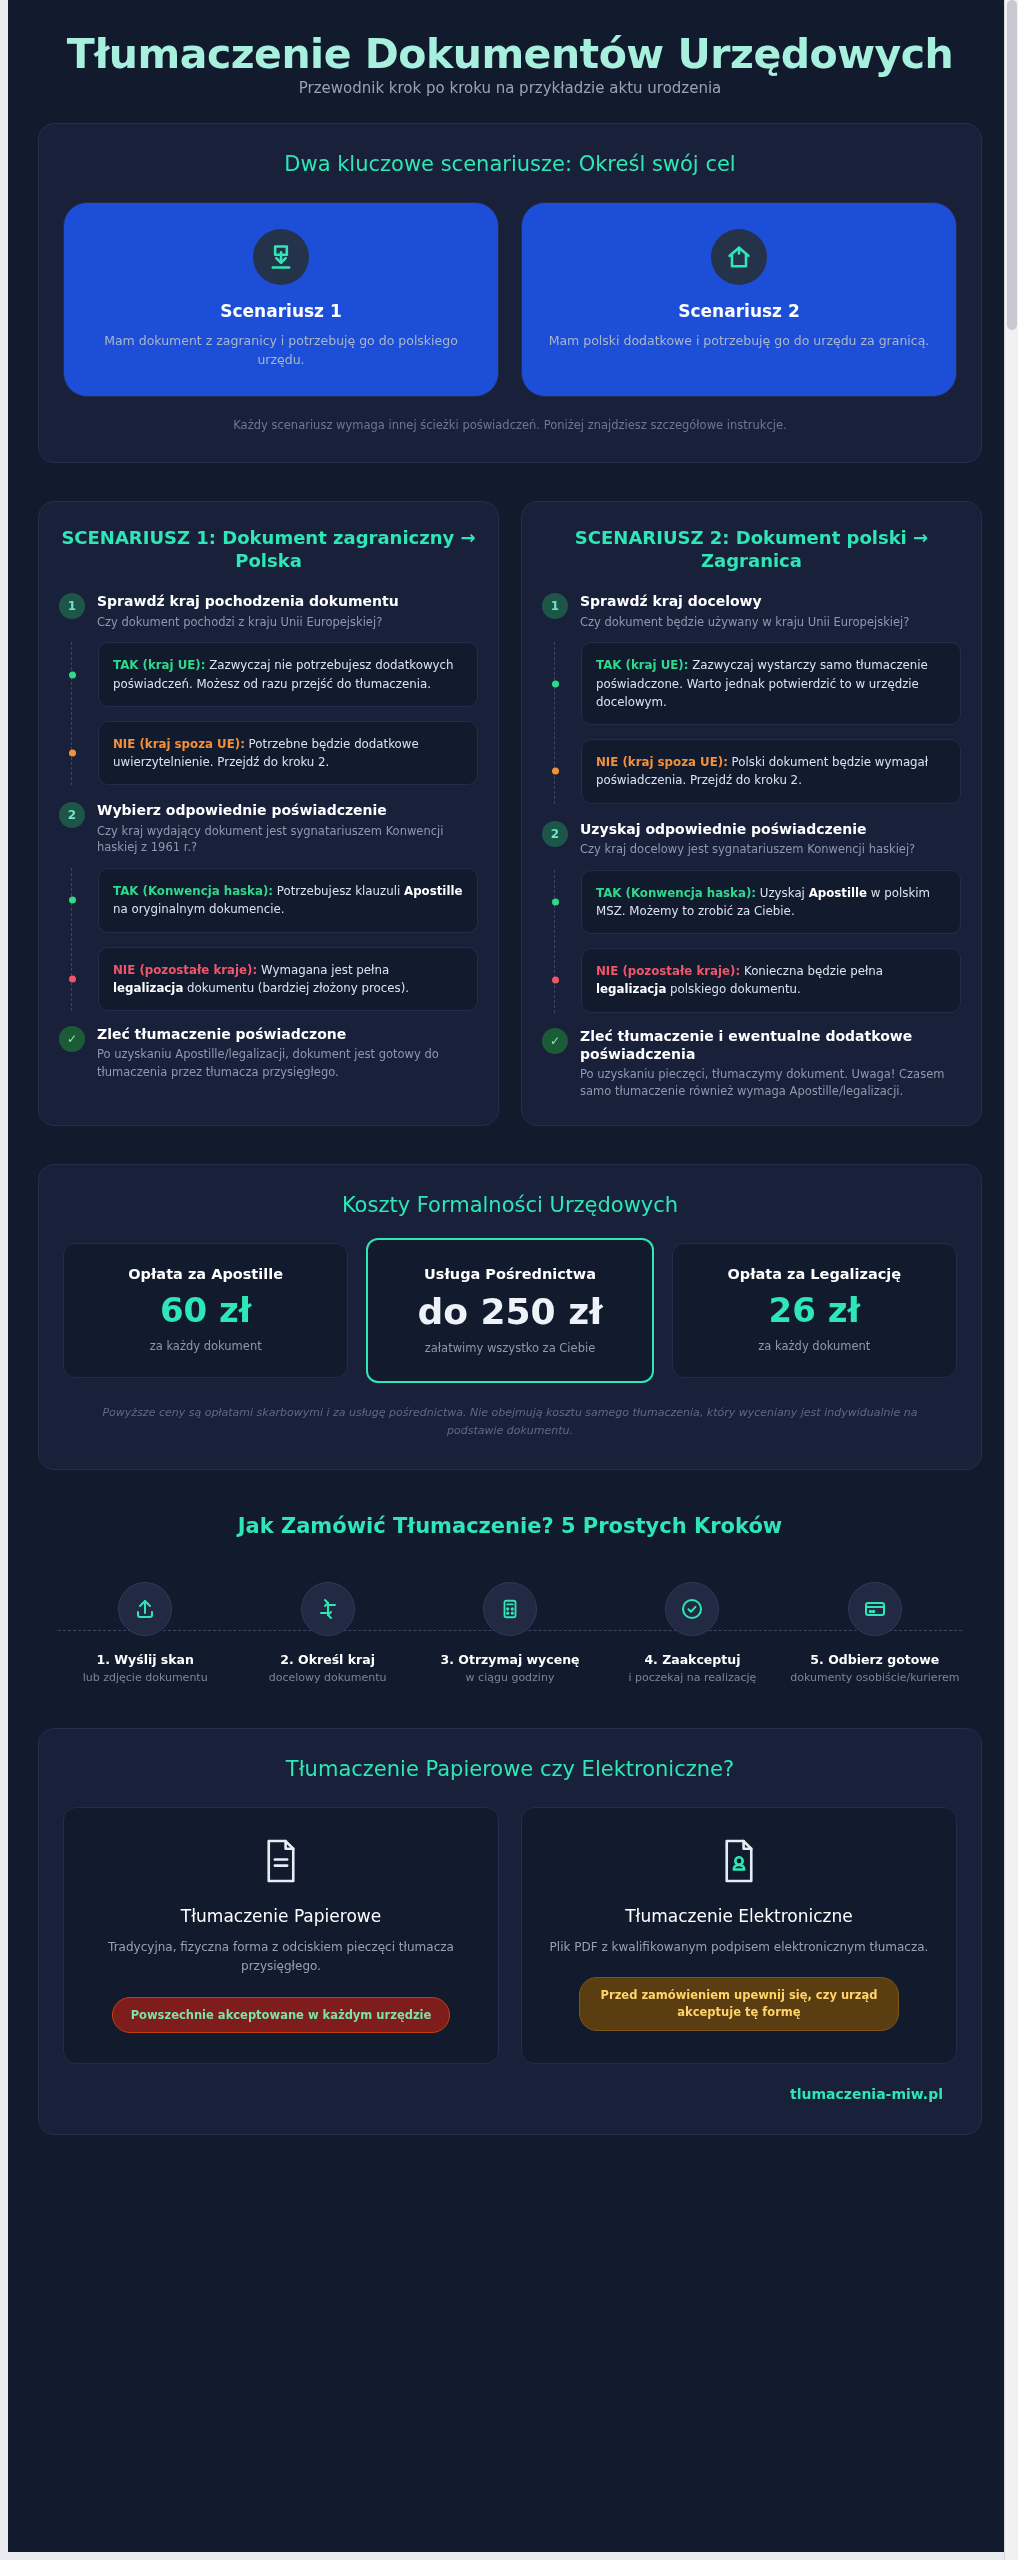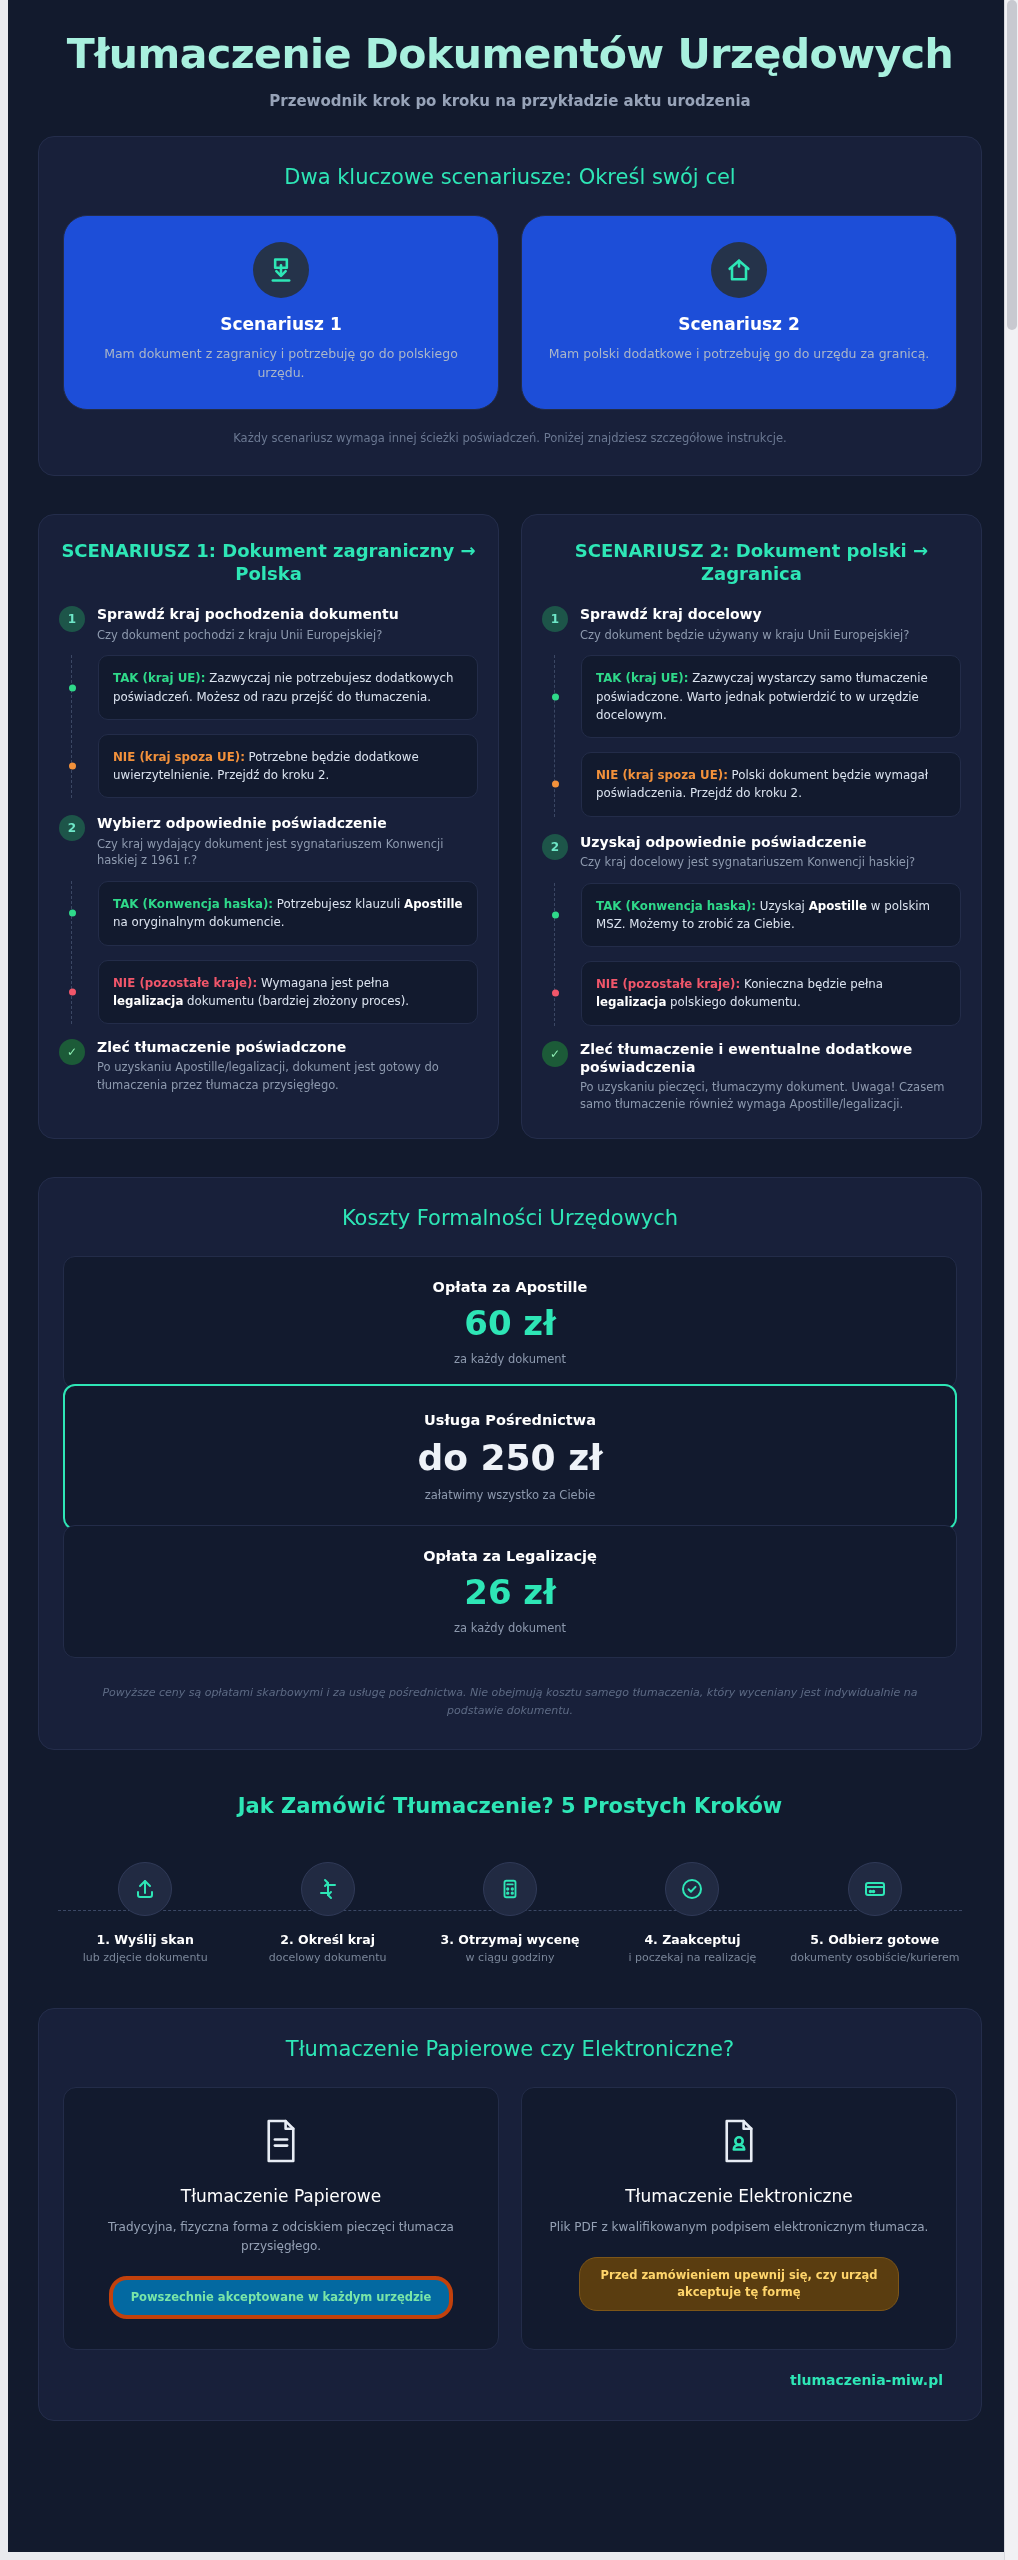--- a/index.html
+++ b/index.html
@@ -45,24 +45,24 @@
   
   .header { padding: 32px 40px 26px 40px; text-align: center; }
   .header h1 {
     font-size: 41px;
     line-height: 1.12;
     font-weight: 700;
     color: #a8f0de;
     letter-spacing: -0.5px;
   }
   .header .subtitle {
-    margin-top: 14px;
+    margin-top: 1px;
     font-size: 15px;
     color: #97a3b8;
-    font-weight: 700;
+    font-weight: 400;
   }
 
   
   .panel {
     margin: 0 30px 38px 30px;
     background: #18203a;
     border: 1px solid #242d4b;
     border-radius: 16px;
     padding: 28px 24px 30px 24px;
   }
@@ -205,22 +205,22 @@
   .lbl-no-red { color: #f0566a; }
   .dot-yes { background: #2fd98a; }
   .dot-orange { background: #f2913b; }
   .dot-red { background: #f0566a; }
   .branch b { color: #ffffff; font-weight: 700; }
   .final-step { margin-top: 14px; }
 
   
   .cost-grid {
     display: flex;
+    gap: 18px;
     align-items: stretch;
-    flex-direction: column;
   }
   .cost-card {
     flex: 1;
     background: #121a2e;
     border: 1px solid #232c49;
     border-radius: 12px;
     padding: 22px 14px 22px 14px;
     text-align: center;
   }
   .cost-card.highlight {
@@ -341,22 +341,22 @@
   }
   .pill {
     display: inline-block;
     border-radius: 18px;
     padding: 9px 18px;
     font-size: 11.5px;
     font-weight: 700;
     line-height: 1.45;
   }
   .pill-green {
-    background: #0369a1;
-    border: 4px solid #c2410c;
+    background: #7f1d1d;
+    border: 1px solid #c2410c;
     color: #79e5a8;
   }
   .pill-amber {
     background: #5a3d10;
     border: 1px solid #7d5618;
     color: #ffd56b;
     max-width: 320px;
   }
   .footer-brand {
     text-align: right;

